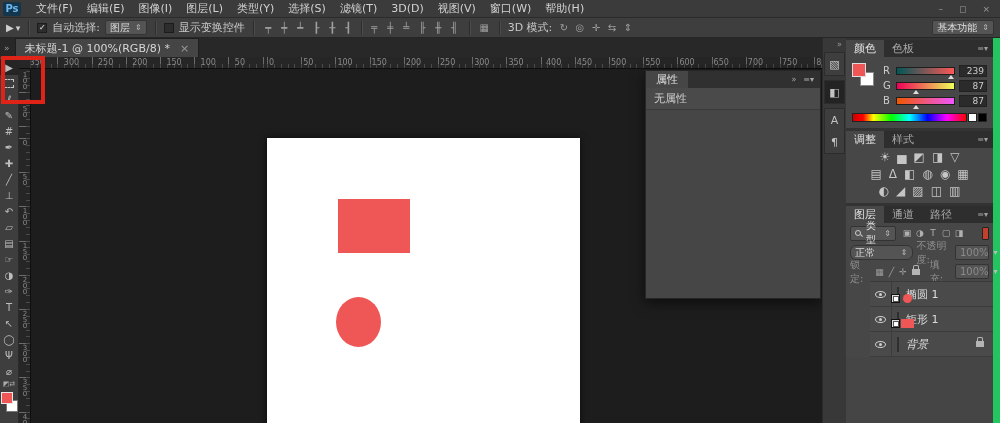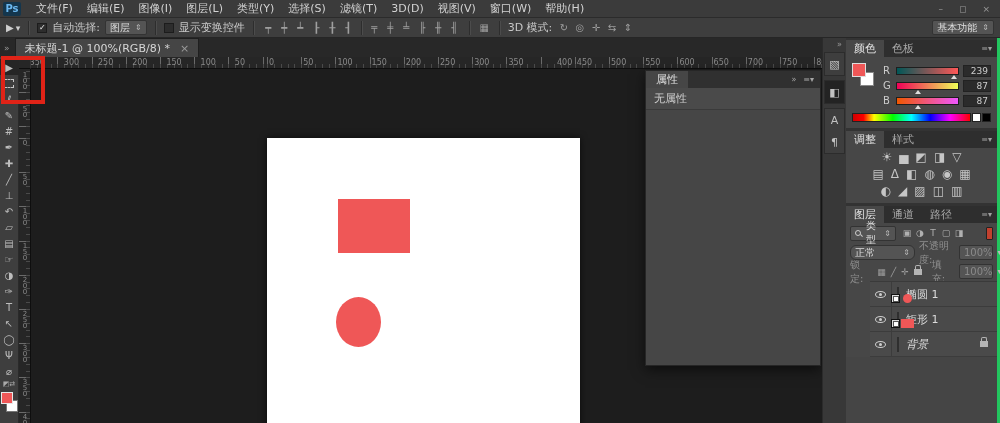--- a/index.html
+++ b/index.html
@@ -53,35 +53,35 @@
   .vruler { position:absolute; left:0; top:12px; width:12px; bottom:0; background:#262626; border-right:1px solid #0e0e0e; z-index:4; overflow:hidden;
     background-image:repeating-linear-gradient(to bottom,#4a4a4a 0 1px,transparent 1px 6.84px),repeating-linear-gradient(to bottom,#6a6a6a 0 1px,transparent 1px 34.2px);
     background-repeat:repeat-y,repeat-y; background-size:4px auto,12px auto; background-position:right 0px top 69px,0px 69px; }
   .v-label { position:absolute; left:2px; width:8px; font-size:7px; line-height:6px; color:#8a8a8a; white-space:pre; text-align:center; }
   .canvas { position:absolute; left:12px; top:12px; right:0; bottom:0; overflow:hidden; }
   .doc-canvas { position:absolute; left:236px; top:69px; width:313px; height:300px; background:#fff; box-shadow:0 0 7px rgba(0,0,0,.65); }
   .shape-rect { position:absolute; left:71px; top:61px; width:72px; height:54px; }
   .shape-ellipse { position:absolute; left:69px; top:159px; width:45px; height:50px; border-radius:50%; }
 
   
-  .props-panel { position:absolute; left:626px; top:13px; width:176px; height:296px; background:#464646; border:1px solid #262626; box-shadow:0 4px 12px rgba(0,0,0,.55); z-index:10; }
+  .props-panel { position:absolute; left:626px; top:13px; width:176px; height:229px; background:#464646; border:1px solid #262626; box-shadow:0 4px 12px rgba(0,0,0,.55); z-index:10; }
   .props-header { height:17px; background:#303030; display:flex; align-items:flex-end; }
   .props-tab { height:17px; background:#464646; padding:0 10px; line-height:17px; color:#e0e0e0; }
   .props-icons { margin-left:auto; color:#a5a5a5; font-size:8px; padding-right:6px; display:flex; gap:7px; align-self:center; }
   .props-empty { height:22px; line-height:22px; padding-left:8px; color:#cfcfcf; border-bottom:1px solid #3a3a3a; background:#4a4a4a; }
 
   
   .icon-strip { position:absolute; left:822px; top:38px; width:24px; height:385px; background:#383838; border-left:1px solid #2b2b2b; padding:2px 1px; }
   .strip-collapse { text-align:right; color:#9a9a9a; font-size:8px; padding-right:3px; height:12px; }
   .strip-group { border:1px solid #2c2c2c; background:#3e3e3e; margin-bottom:4px; }
   .strip-btn { height:22px; display:flex; align-items:center; justify-content:center; color:#c2c2c2; font-size:11px; }
   .strip-btn.active { background:#232323; }
 
   
-  .panels { position:absolute; left:846px; top:38px; width:154px; height:385px; background:#333; padding-top:2px; border-right:3px solid #22c55e; }
+  .panels { position:absolute; left:846px; top:38px; width:154px; height:385px; background:#333; padding-top:2px; border-right:7px solid #22c55e; }
   .panel { background:var(--panel); margin-bottom:3px; }
   .phdr { height:17px; background:var(--hdr); display:flex; align-items:flex-end; }
   .ptab { padding:0 8px; height:17px; line-height:17px; color:#a9a9a9; }
   .ptab.active { background:var(--panel); color:#e2e2e2; }
   .pmenu { margin-left:auto; align-self:center; padding-right:5px; color:#a0a0a0; font-size:8px; }
 
   
   .color-body { display:flex; padding:6px 6px 2px 6px; gap:7px; }
   .cswatches { position:relative; width:24px; height:30px; flex:none; }
   .c-fg { position:absolute; left:0; top:0; width:14px; height:14px; border:1px solid #ddd; z-index:2; }
@@ -301,21 +301,21 @@
             <span class="h-label" style="left: 169.6px;">100</span>
             <span class="h-label" style="left: 203.8px;">50</span>
             <span class="h-label" style="left: 238px;">0</span>
             <span class="h-label" style="left: 272.2px;">50</span>
             <span class="h-label" style="left: 306.4px;">100</span>
             <span class="h-label" style="left: 340.6px;">150</span>
             <span class="h-label" style="left: 374.8px;">200</span>
             <span class="h-label" style="left: 409px;">250</span>
             <span class="h-label" style="left: 443.2px;">300</span>
             <span class="h-label" style="left: 477.4px;">350</span>
-            <span class="h-label" style="left: 526px; text-align: right;">400</span>
+            <span class="h-label" style="left: 515px; text-align: right;">400</span>
             <span class="h-label" style="left: 545.8px;">450</span>
             <span class="h-label" style="left: 580px;">500</span>
             <span class="h-label" style="left: 614.2px;">550</span>
             <span class="h-label" style="left: 648.4px;">600</span>
             <span class="h-label" style="left: 682.6px;">650</span>
             <span class="h-label" style="left: 716.8px;">700</span>
             <span class="h-label" style="left: 751px;">750</span>
             <span class="h-label" style="left: 785.2px;">800</span>
           </div>
         <div class="vruler" id="vruler">

